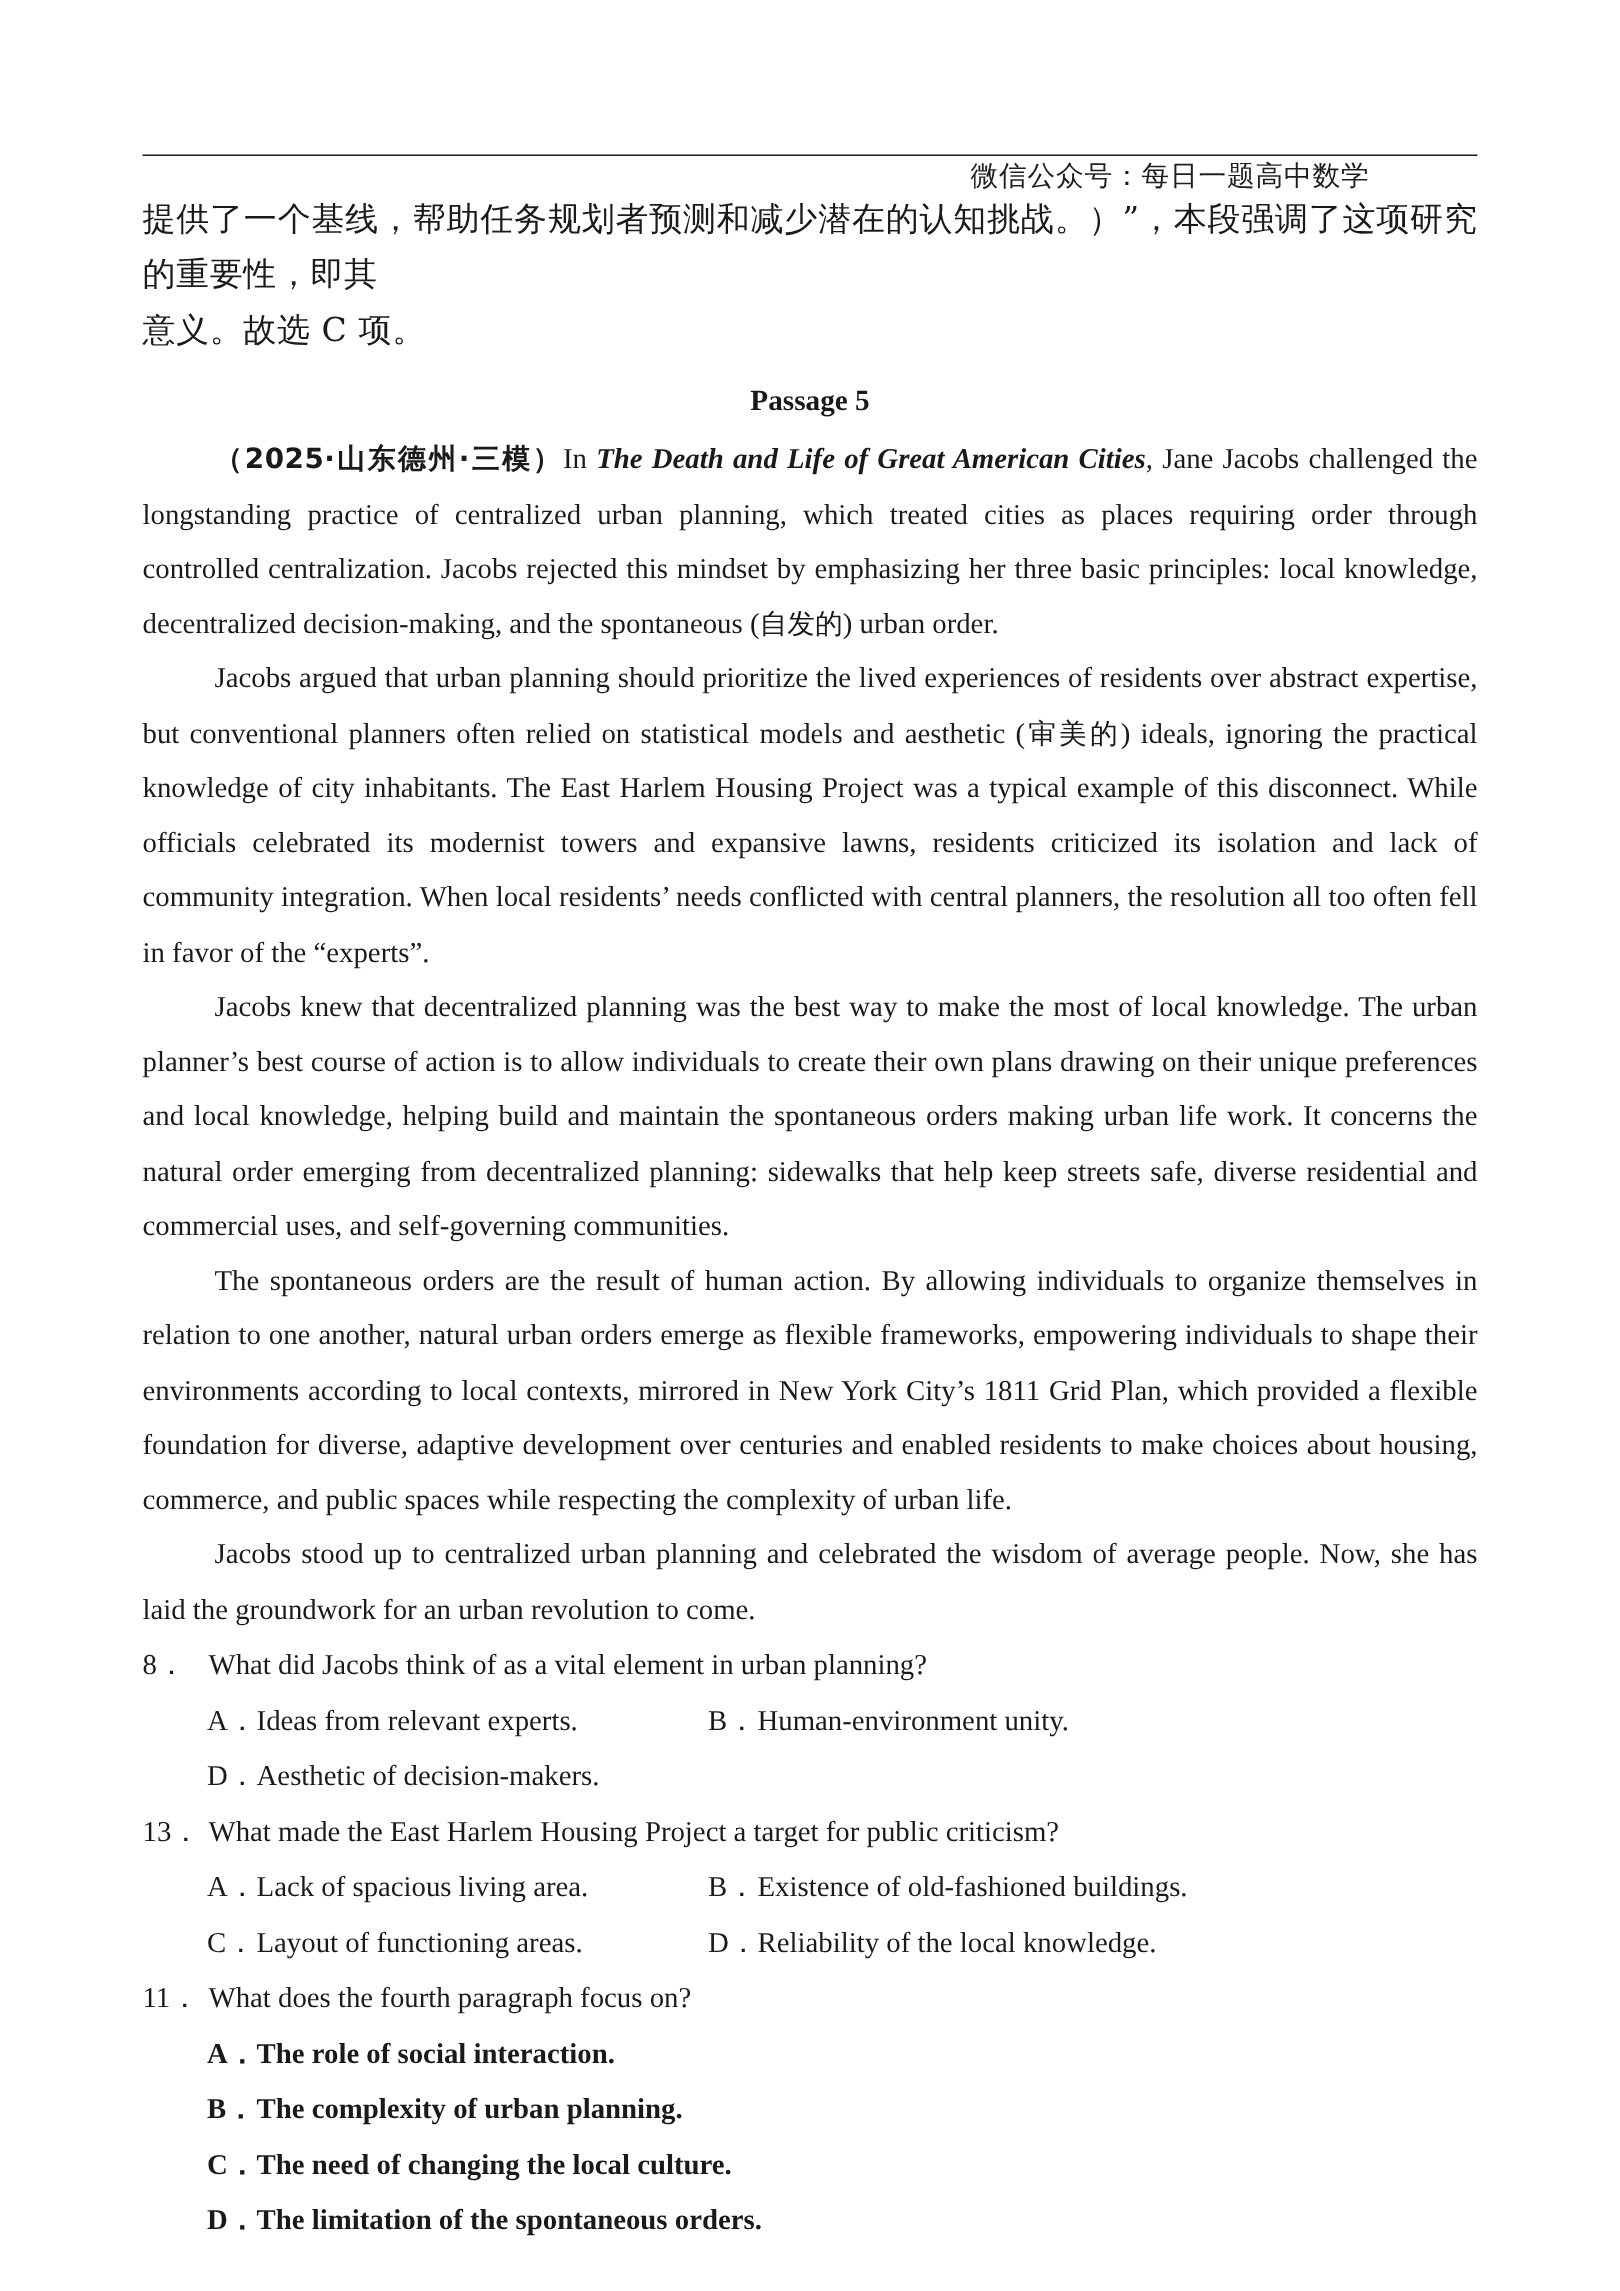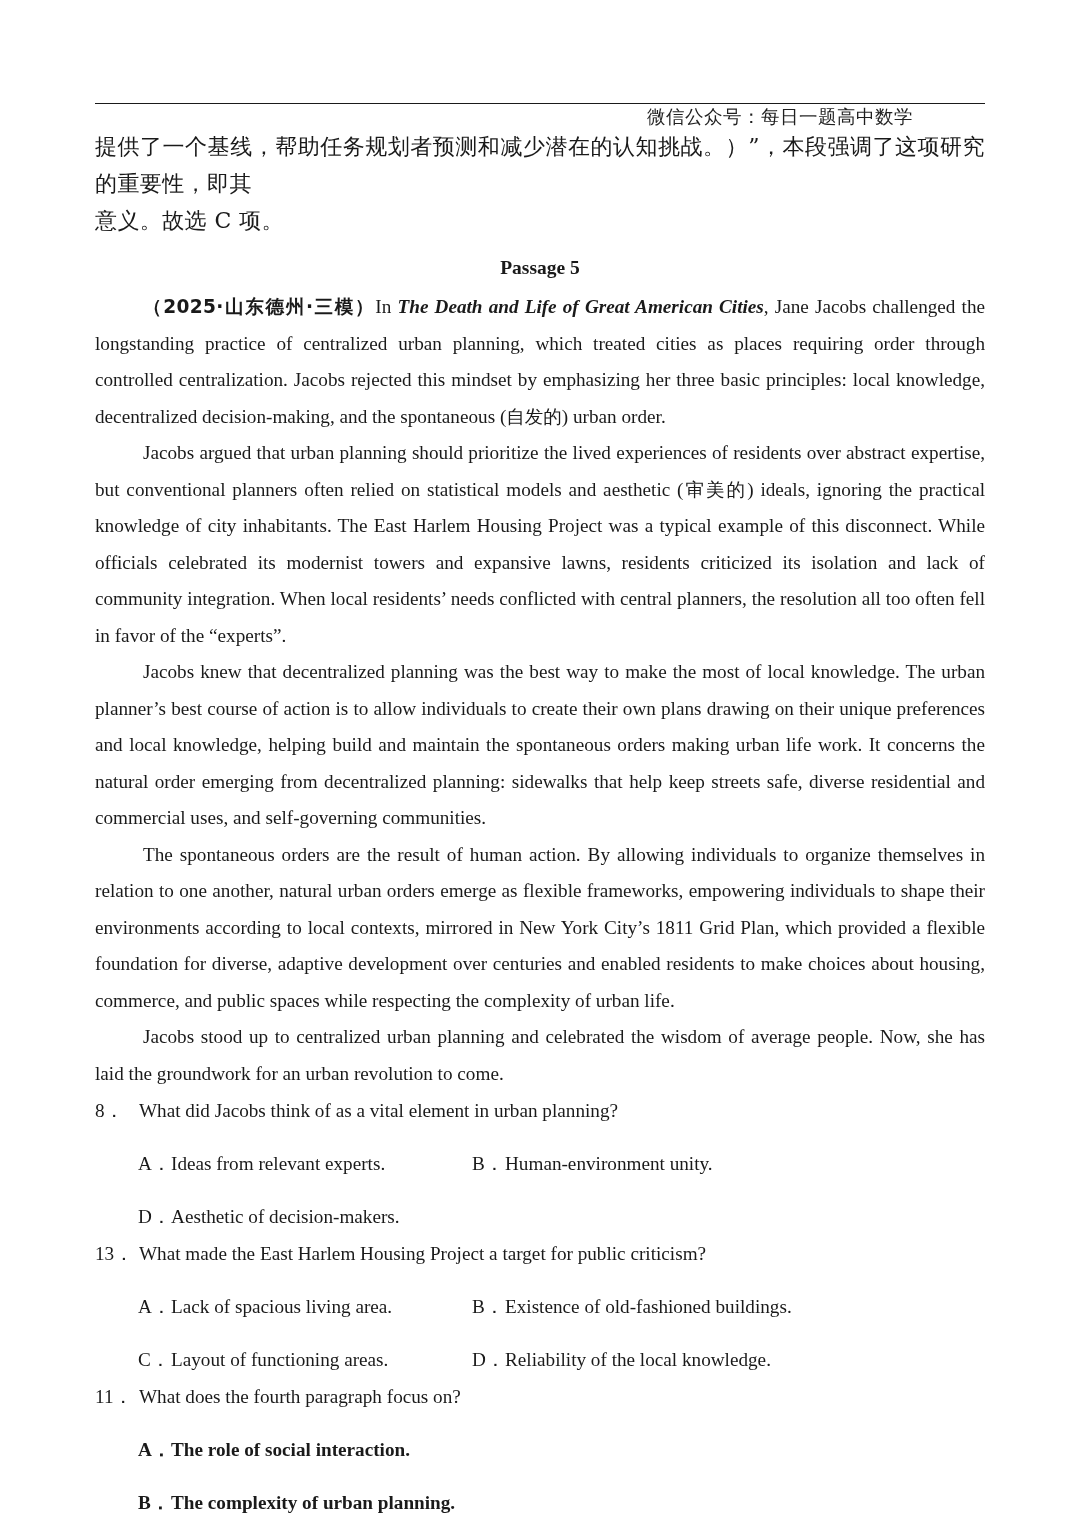--- a/index.html
+++ b/index.html
@@ -113,21 +113,20 @@
   }
   .opt-row.stacked {
     display: block;
     font-weight: bold;
   }
   .opt {
     padding-left: 43px;
     width: 334px;
     box-sizing: border-box;
     white-space: nowrap;
-    margin-top: 16px;
   }
   .opt.wide {
     width: auto;
   }
   .opt-letter {
     display: inline-block;
     min-width: 33px;
   }
 </style>
 </head>

